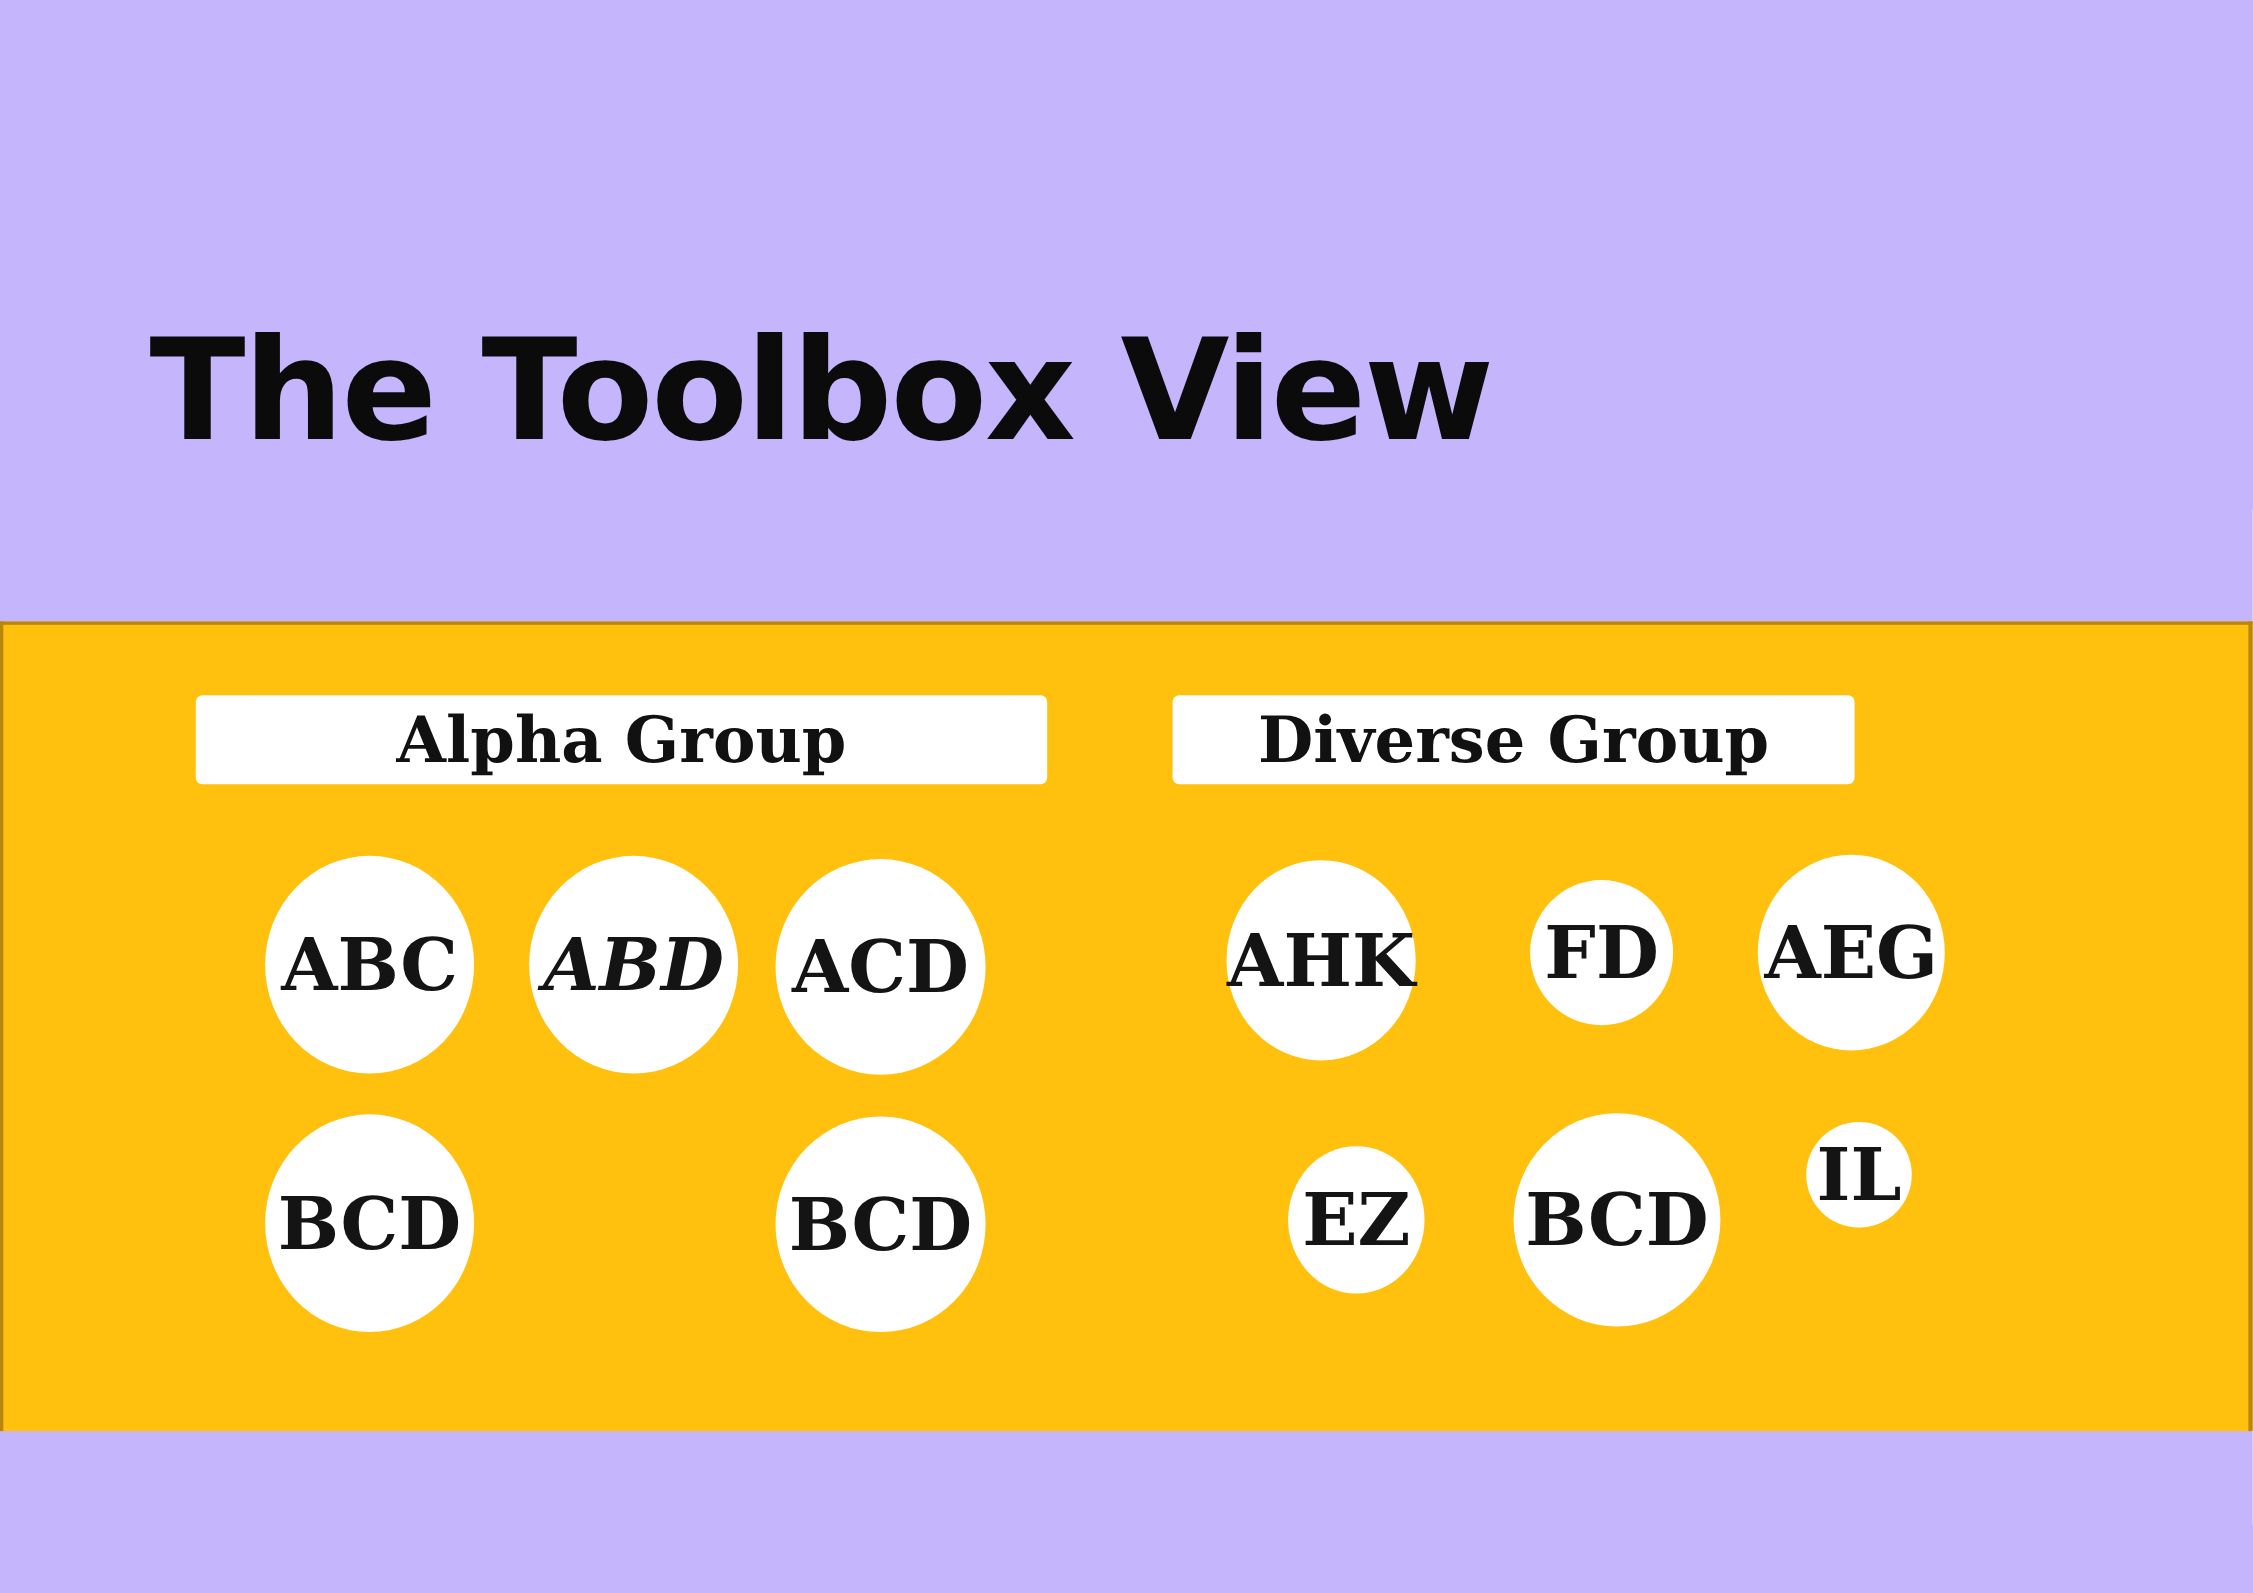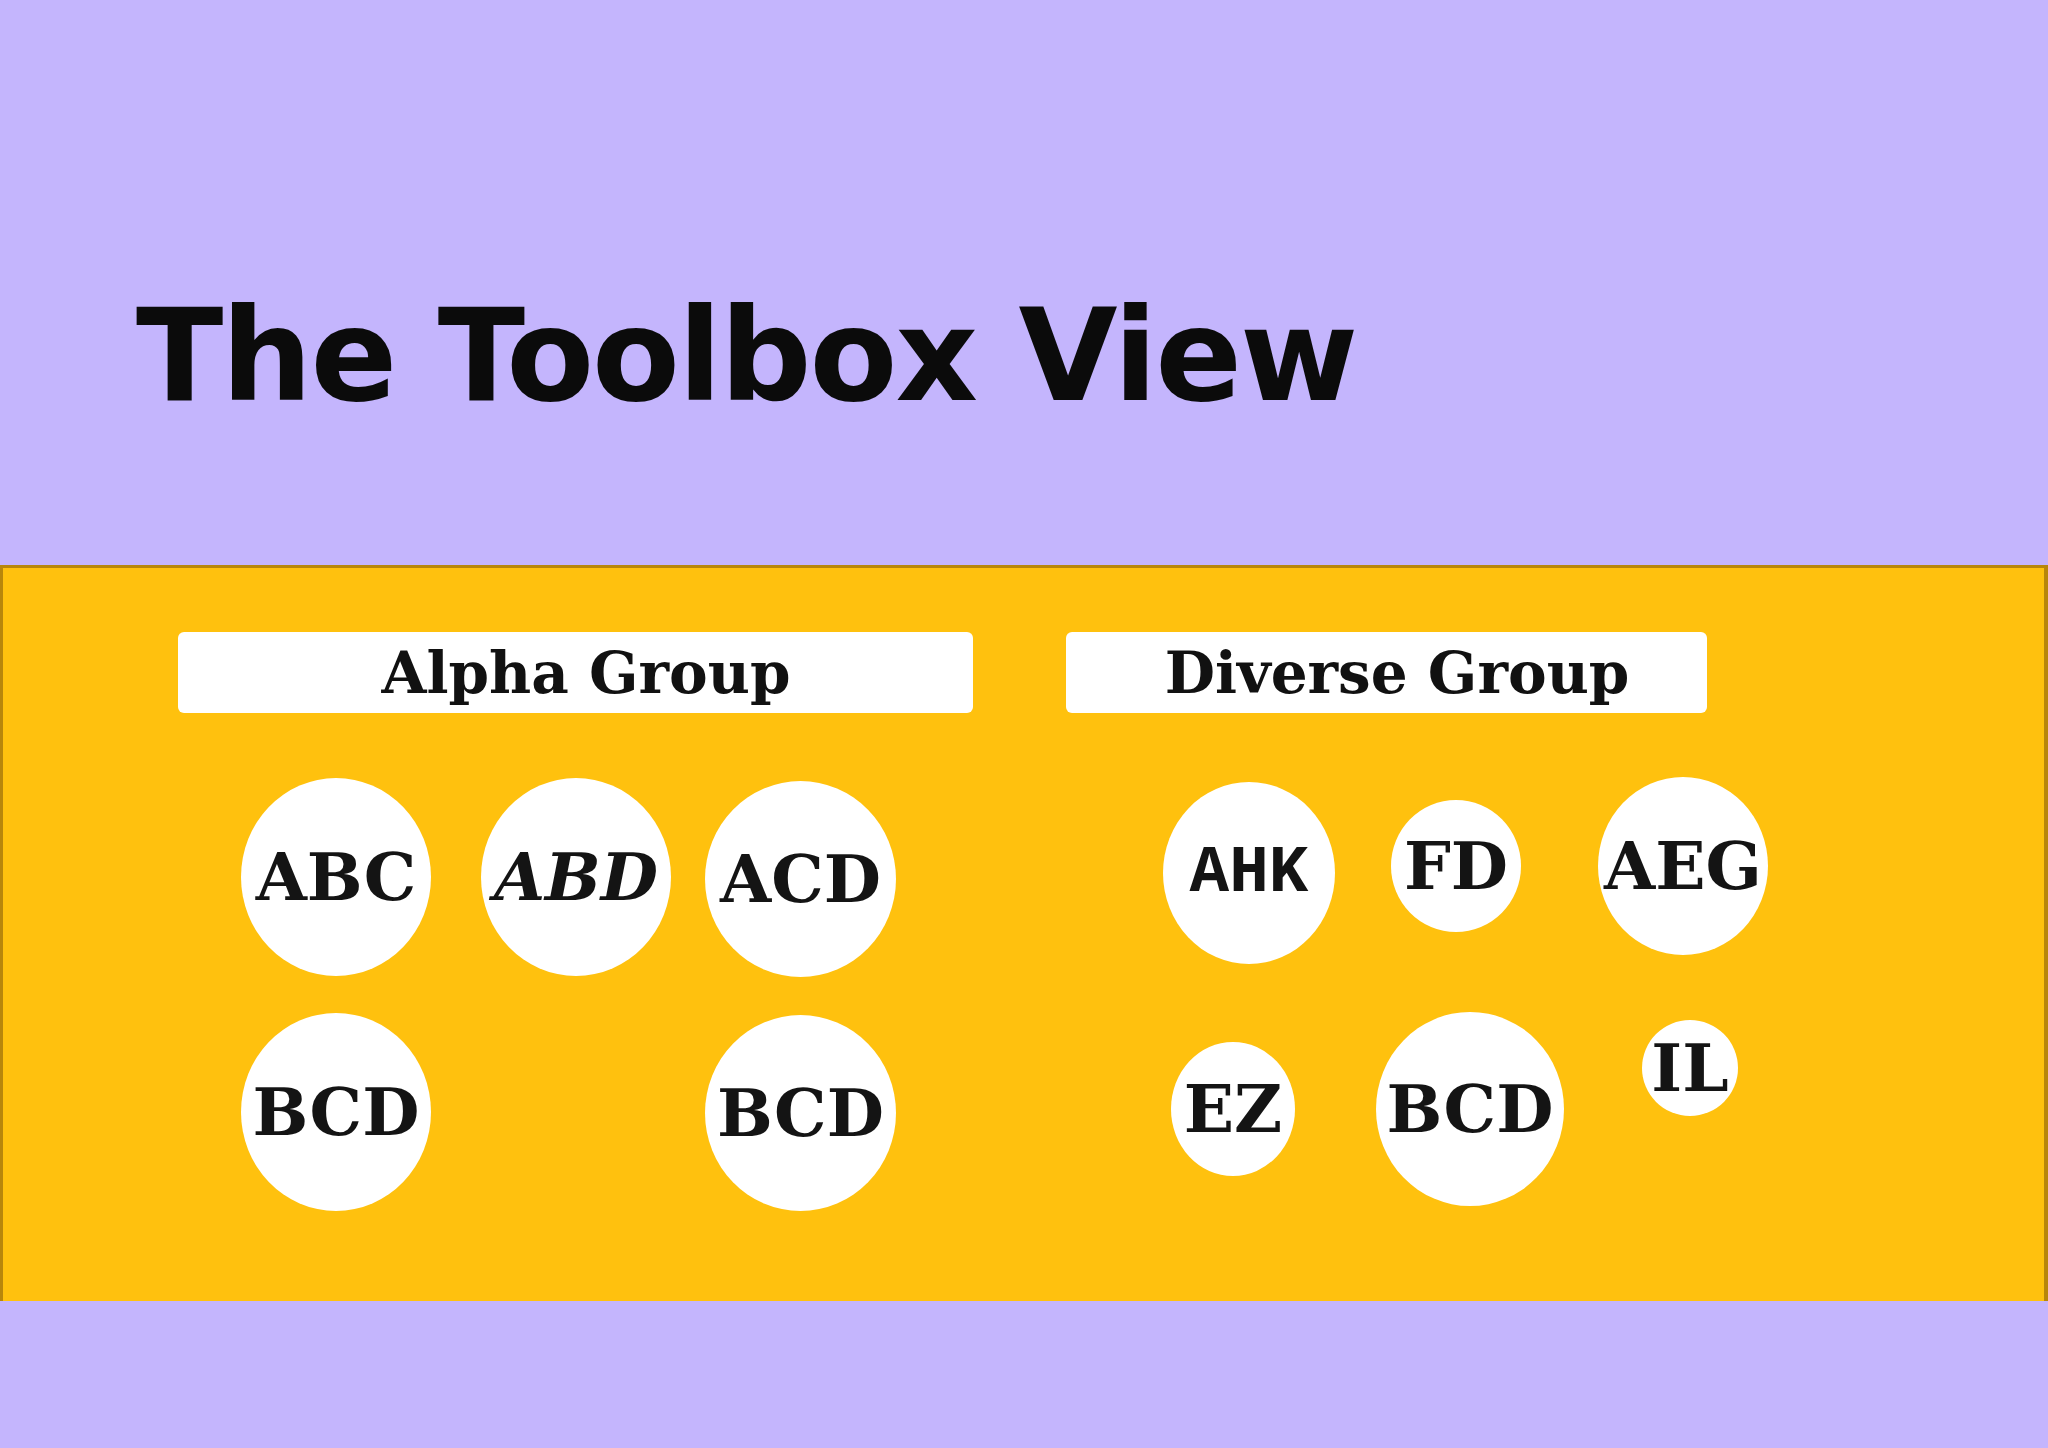--- a/index.html
+++ b/index.html
@@ -43,21 +43,20 @@
     position: absolute;
     background: #ffffff;
     border-radius: 6px;
     display: flex;
     align-items: center;
     justify-content: center;
     font-family: "DejaVu Serif", "Liberation Serif", serif;
     font-weight: bold;
     font-size: 58px;
     color: #111111;
-    padding-left: 21px;
   }
   .circle-node {
     position: absolute;
     background: #ffffff;
     border-radius: 50%;
     display: flex;
     align-items: center;
     justify-content: center;
     font-family: "DejaVu Serif", "Liberation Serif", serif;
     font-weight: bold;
@@ -78,21 +77,21 @@
     <div class="group-header" style="left: 175px; top: 64px; width: 774px; height: 81px;">Alpha Group</div>
 
     <div class="circle-node" style="left: 238px; top: 210px; width: 190px; height: 198px;">ABC</div>
     <div class="circle-node" style="left: 478px; top: 210px; width: 190px; height: 198px; font-style: italic;">ABD</div>
     <div class="circle-node" style="left: 702px; top: 213px; width: 191px; height: 196px;">ACD</div>
     <div class="circle-node" style="left: 238px; top: 445px; width: 190px; height: 198px;">BCD</div>
     <div class="circle-node" style="left: 702px; top: 447px; width: 191px; height: 196px;">BCD</div>
 
     <div class="group-header" style="left: 1063px; top: 64px; width: 620px; height: 81px;">Diverse Group</div>
 
-    <div class="circle-node" style="left: 1160px; top: 214px; width: 172px; height: 182px; font-family: Liberation Mono, monospace;">AHK</div>
+    <div class="circle-node" style="left: 1112px; top: 214px; width: 172px; height: 182px;">AHK</div>
     <div class="circle-node" style="left: 1388px; top: 232px; width: 130px; height: 132px;">FD</div>
     <div class="circle-node" style="left: 1595px; top: 209px; width: 170px; height: 178px;">AEG</div>
     <div class="circle-node" style="left: 1168px; top: 474px; width: 124px; height: 134px;">EZ</div>
     <div class="circle-node" style="left: 1373px; top: 444px; width: 188px; height: 194px;">BCD</div>
     <div class="circle-node" style="left: 1639px; top: 452px; width: 96px; height: 96px;">IL</div>
 
   </div>
 </div>
 
 </body></html>

